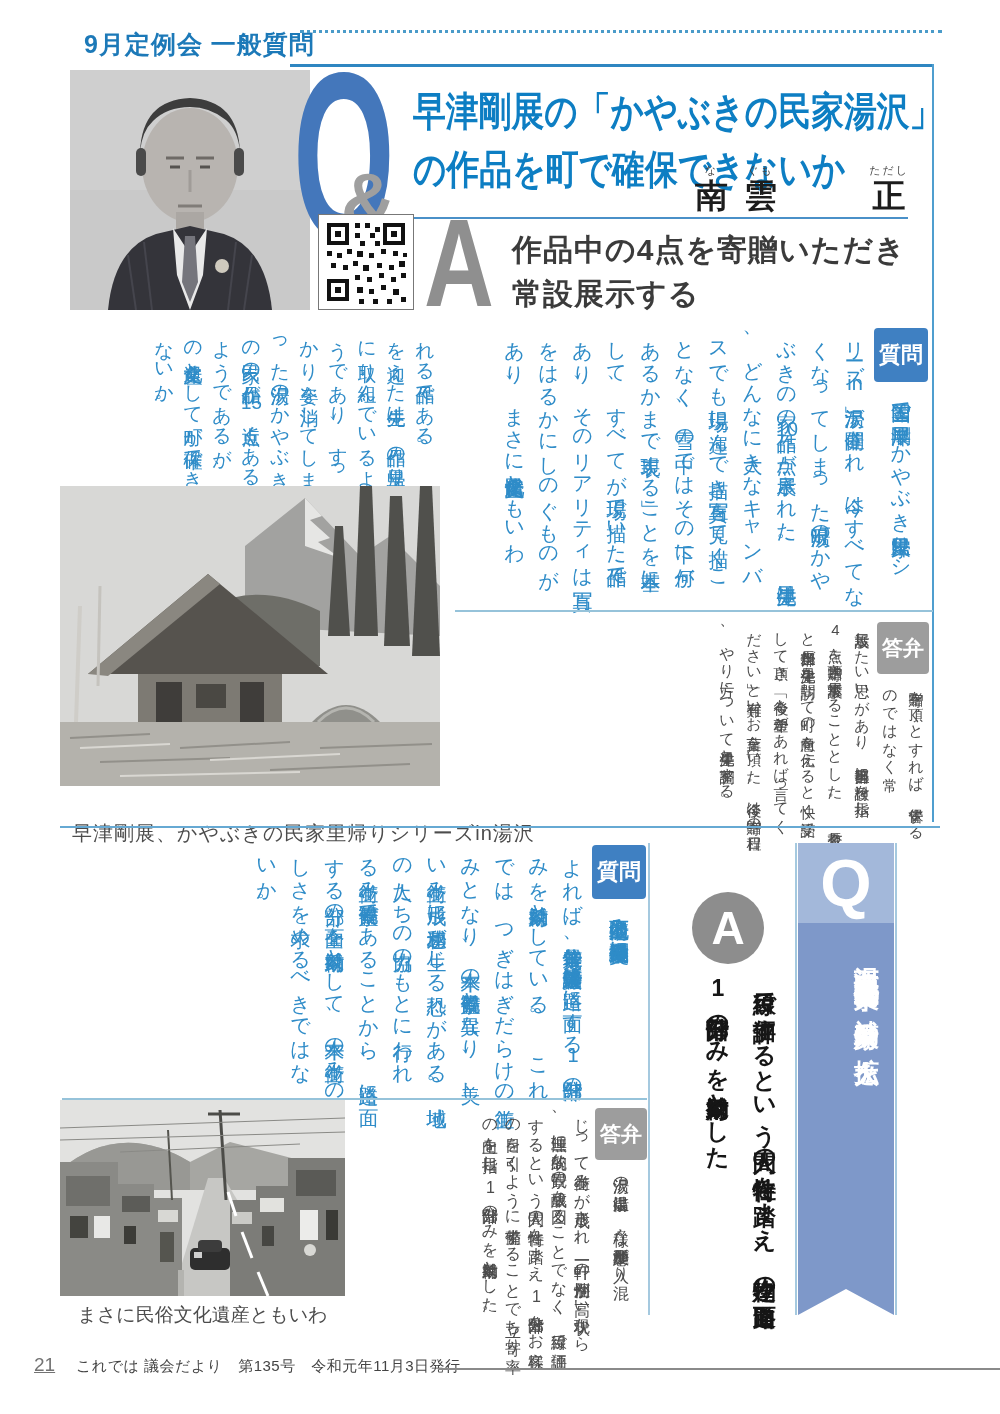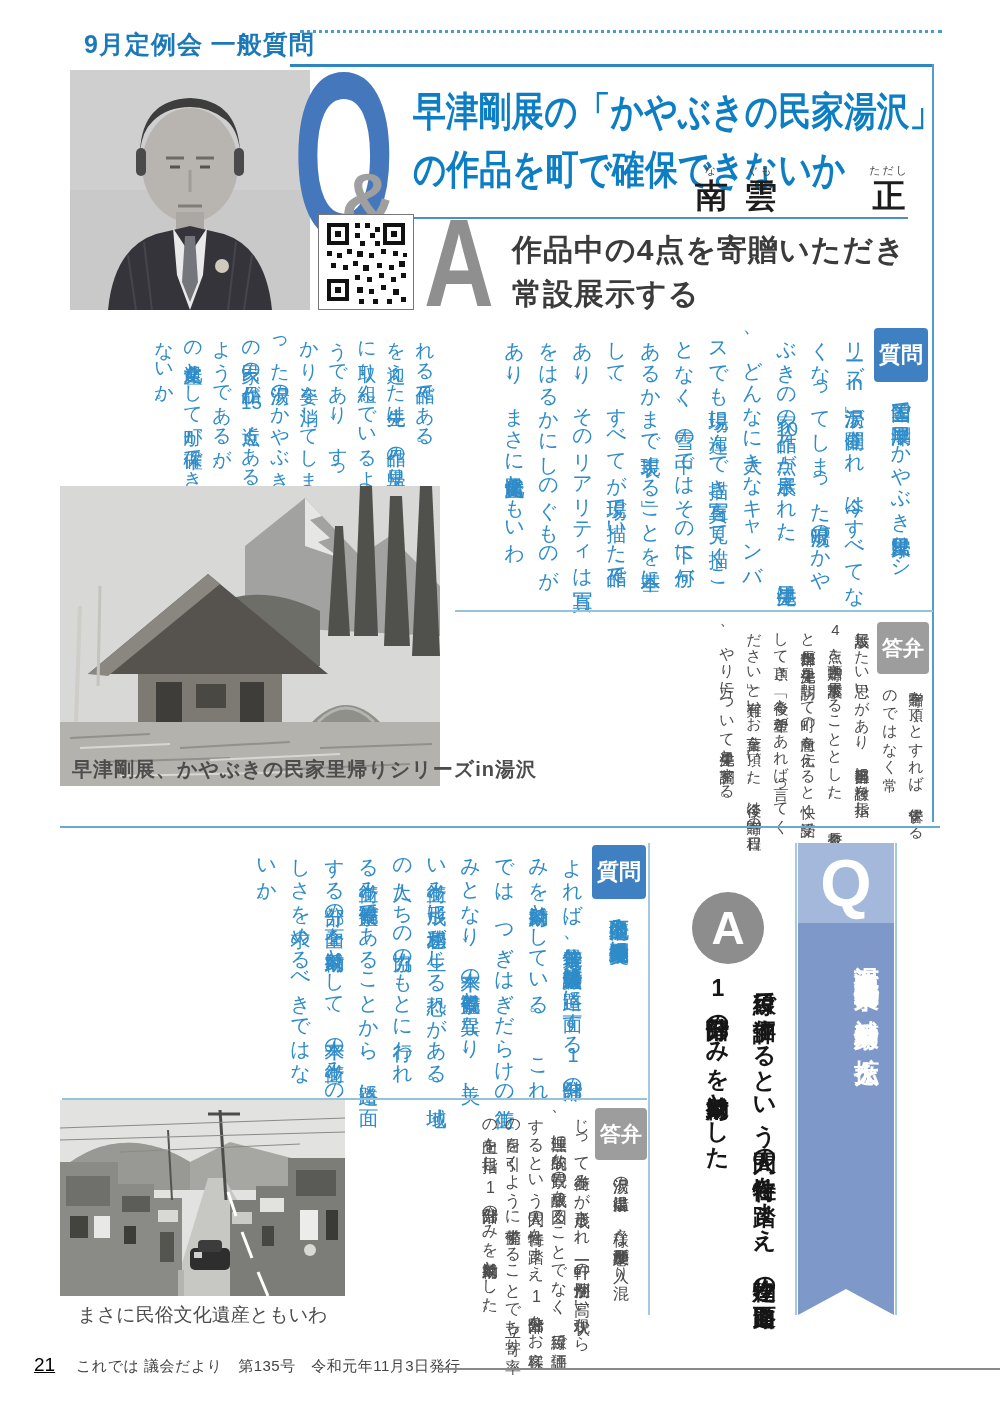--- a/index.html
+++ b/index.html
@@ -45,21 +45,21 @@
   .a1q .rest{height:270px;font-size:20px;line-height:34px;color:#2f8cc8;}
   .a1qcont{position:absolute;left:60px;top:328px;width:380px;height:162px;font-size:19px;line-height:29px;color:#2f8cc8;}
   .sep1{position:absolute;left:455px;top:610px;width:478px;border-top:2px solid #96c3da;}
   
   .a1a{right:70px;top:622px;}
   .a1a .badge{width:52px;height:52px;font-size:21px;}
   .a1a .leadcol{width:54px;}
   .a1a .lead{height:154px;margin-top:6px;font-size:15px;line-height:26px;color:#4c4c4c;}
   .a1a .rest{height:205px;font-size:15px;line-height:27px;color:#4c4c4c;}
   .painting{position:absolute;left:60px;top:486px;width:380px;height:300px;}
-  .cap1{position:absolute;left:72px;top:756px;font-size:20px;color:#4c4c4c;letter-spacing:1px;font-weight:bold;}
+  .cap1{position:absolute;left:72px;top:820px;font-size:20px;color:#4c4c4c;letter-spacing:1px;}
   
   .artsep{position:absolute;left:60px;top:826px;width:880px;border-top:2px solid #66a9d3;}
   
   .rule-v{position:absolute;border-left:2px solid #a5c9df;top:843px;height:472px;}
   .rv1{left:648px;} .rv2{left:795px;} .rv3{left:895px;}
   .ribbon-q{position:absolute;left:798px;top:843px;width:96px;height:80px;background:#a3b8da;
             display:flex;align-items:center;justify-content:center;font-size:66px;font-weight:900;color:#fff;}
   .ribbon{position:absolute;left:798px;top:923px;width:96px;height:392px;background:#7e98c9;
           clip-path:polygon(0 0,100% 0,100% 100%,50% calc(100% - 26px),0 100%);}
   .ribbon-t{position:absolute;right:8px;top:24px;height:312px;writing-mode:vertical-rl;line-break:anywhere;
@@ -78,21 +78,21 @@
   .sep2{position:absolute;left:62px;top:1098px;width:585px;border-top:2px solid #96c3da;}
   
   .a2a{right:352px;top:1108px;}
   .a2a .badge{width:52px;height:52px;font-size:21px;}
   .a2a .leadcol{width:54px;}
   .a2a .lead{height:166px;margin-top:6px;font-size:16px;line-height:26px;color:#4c4c4c;}
   .a2a .rest{height:248px;font-size:16px;line-height:23px;color:#4c4c4c;}
   .street{position:absolute;left:60px;top:1100px;width:285px;height:196px;}
   .cap2{position:absolute;left:60px;top:1302px;width:285px;text-align:center;font-size:19px;color:#4c4c4c;}
   
-  .fpn{position:absolute;left:34px;top:1354px;font-size:19px;color:#000000;text-decoration:underline;}
+  .fpn{position:absolute;left:34px;top:1354px;font-size:19px;color:#737373;text-decoration:underline;}
   .fissue{position:absolute;left:76px;top:1357px;font-size:15px;color:#444;letter-spacing:.5px;}
   .frule{position:absolute;left:438px;top:1368px;width:562px;border-top:2px solid #8a8a8a;}
 </style>
 </head>
 <body>
 
 <div class="page">
 
   <div class="hdr-title">9月定例会 一般質問</div>
   <div class="hdr-dots"></div>

